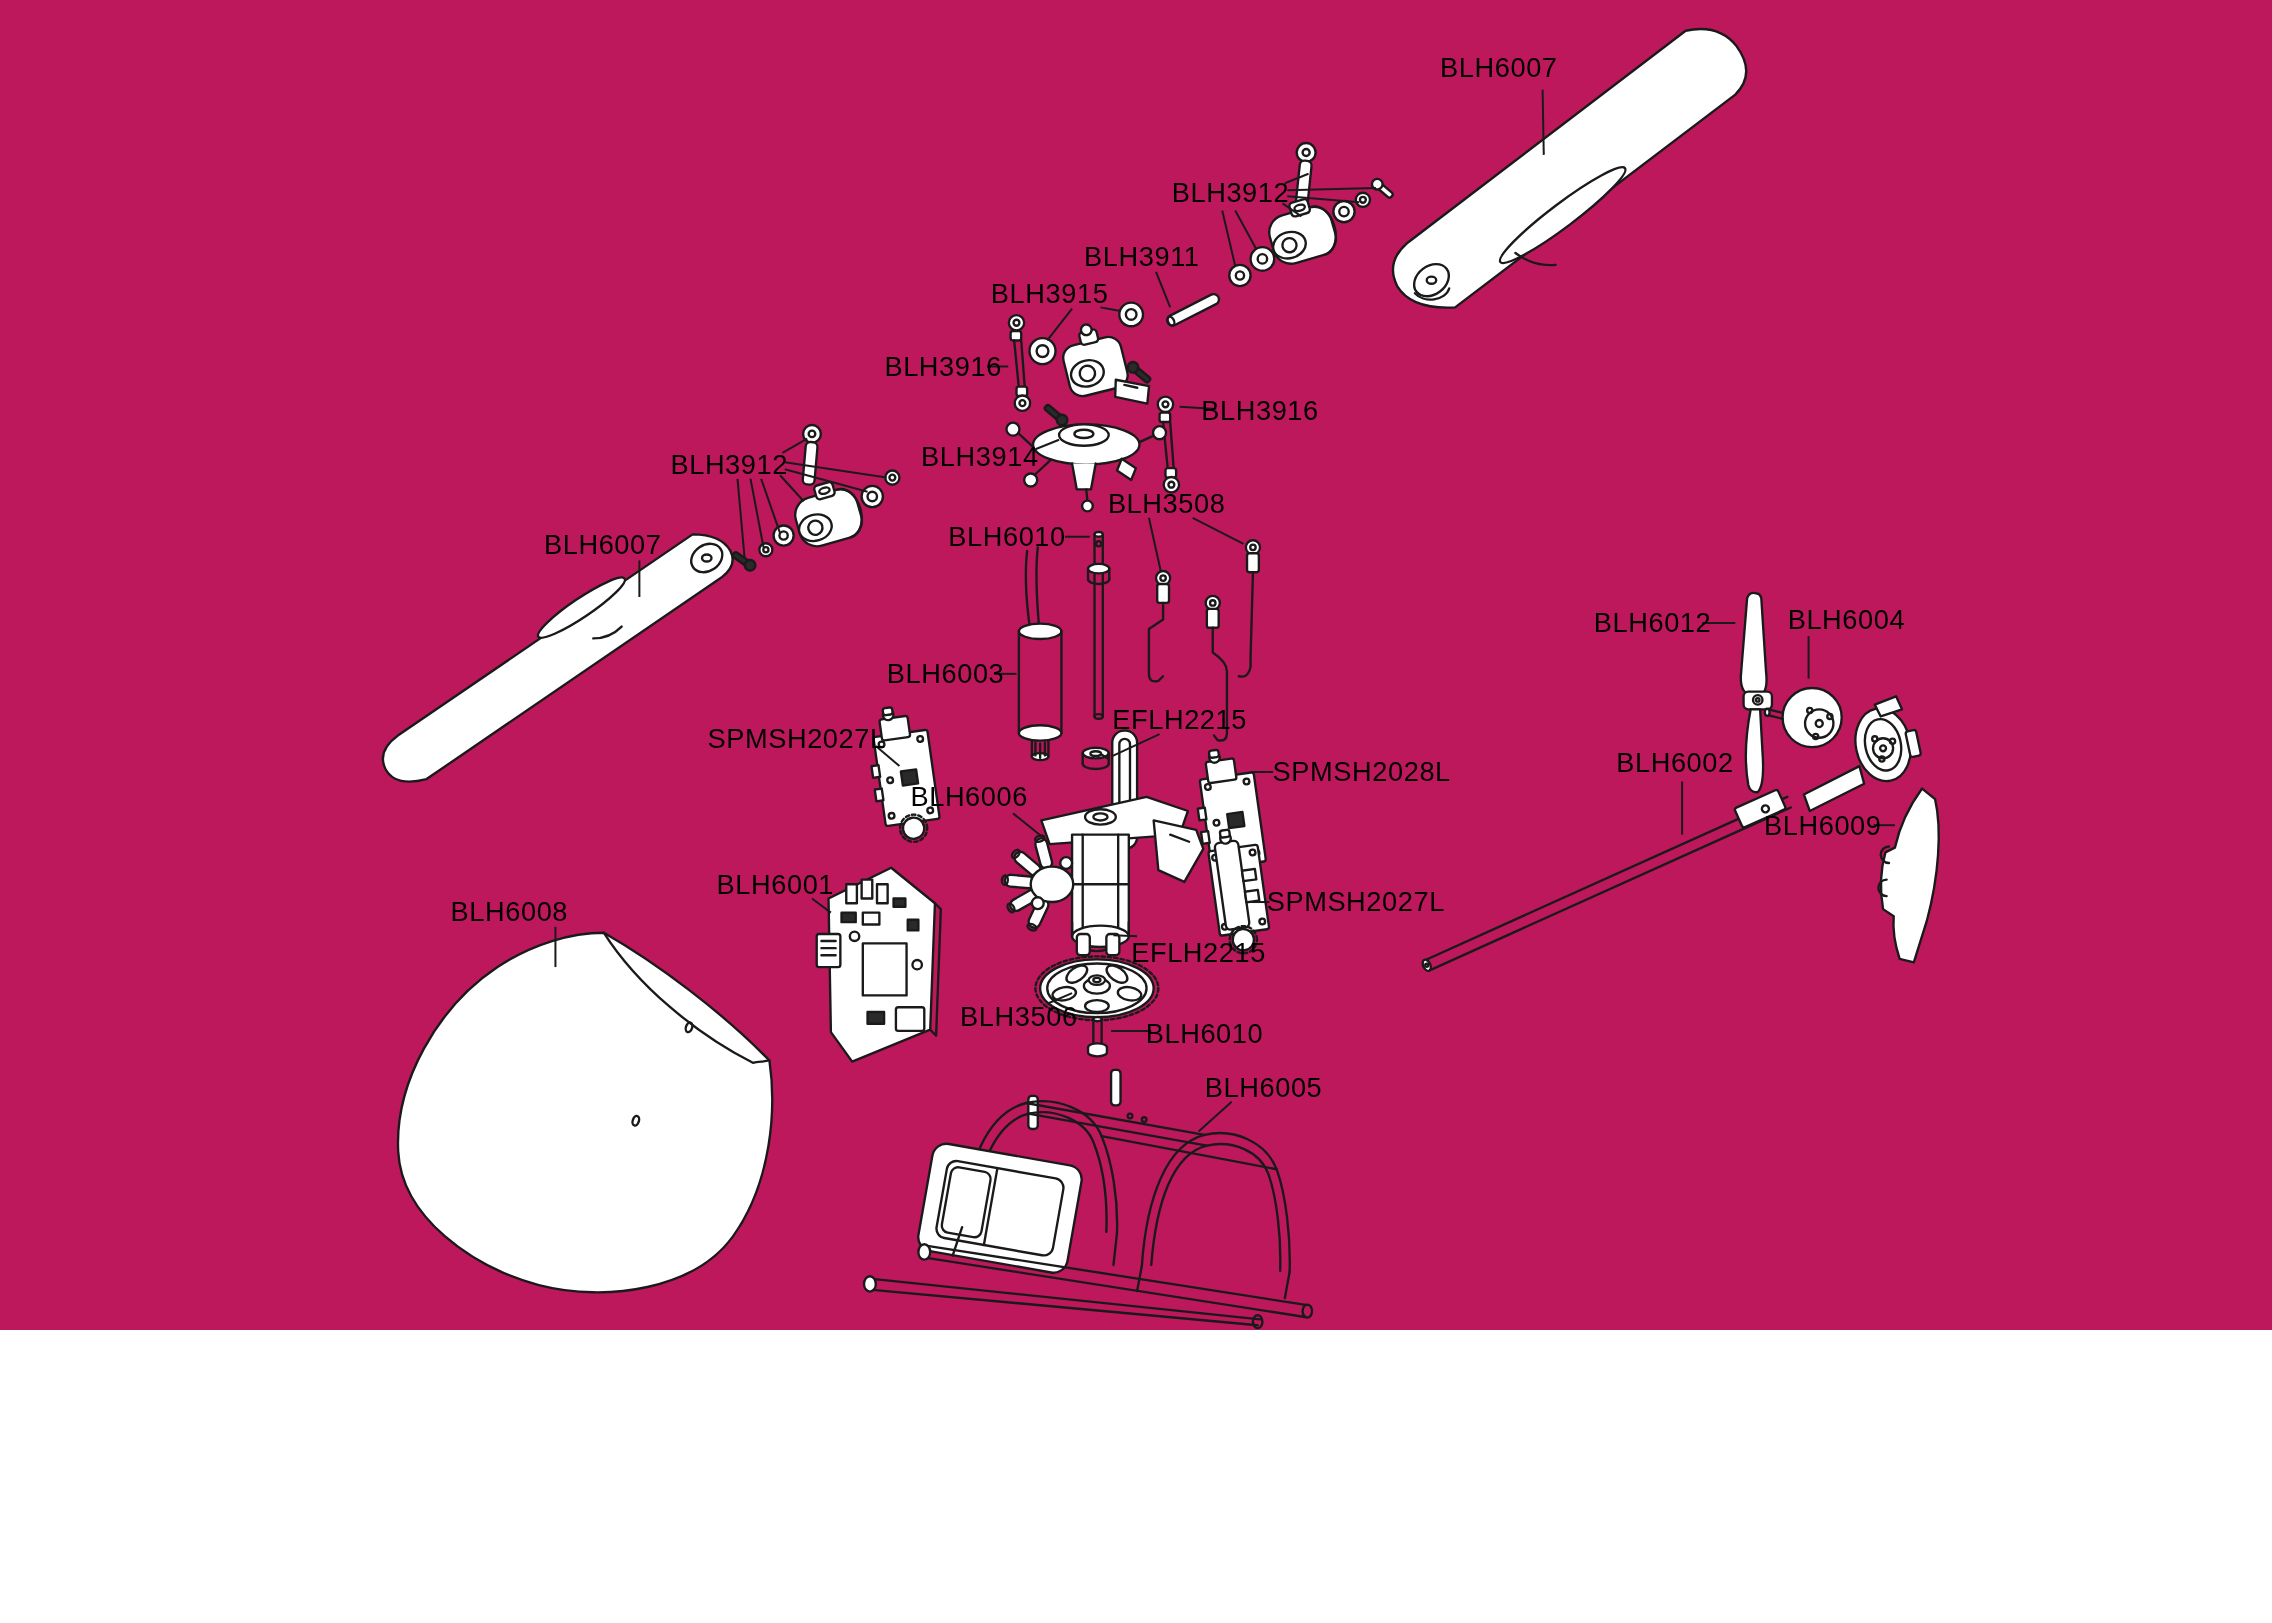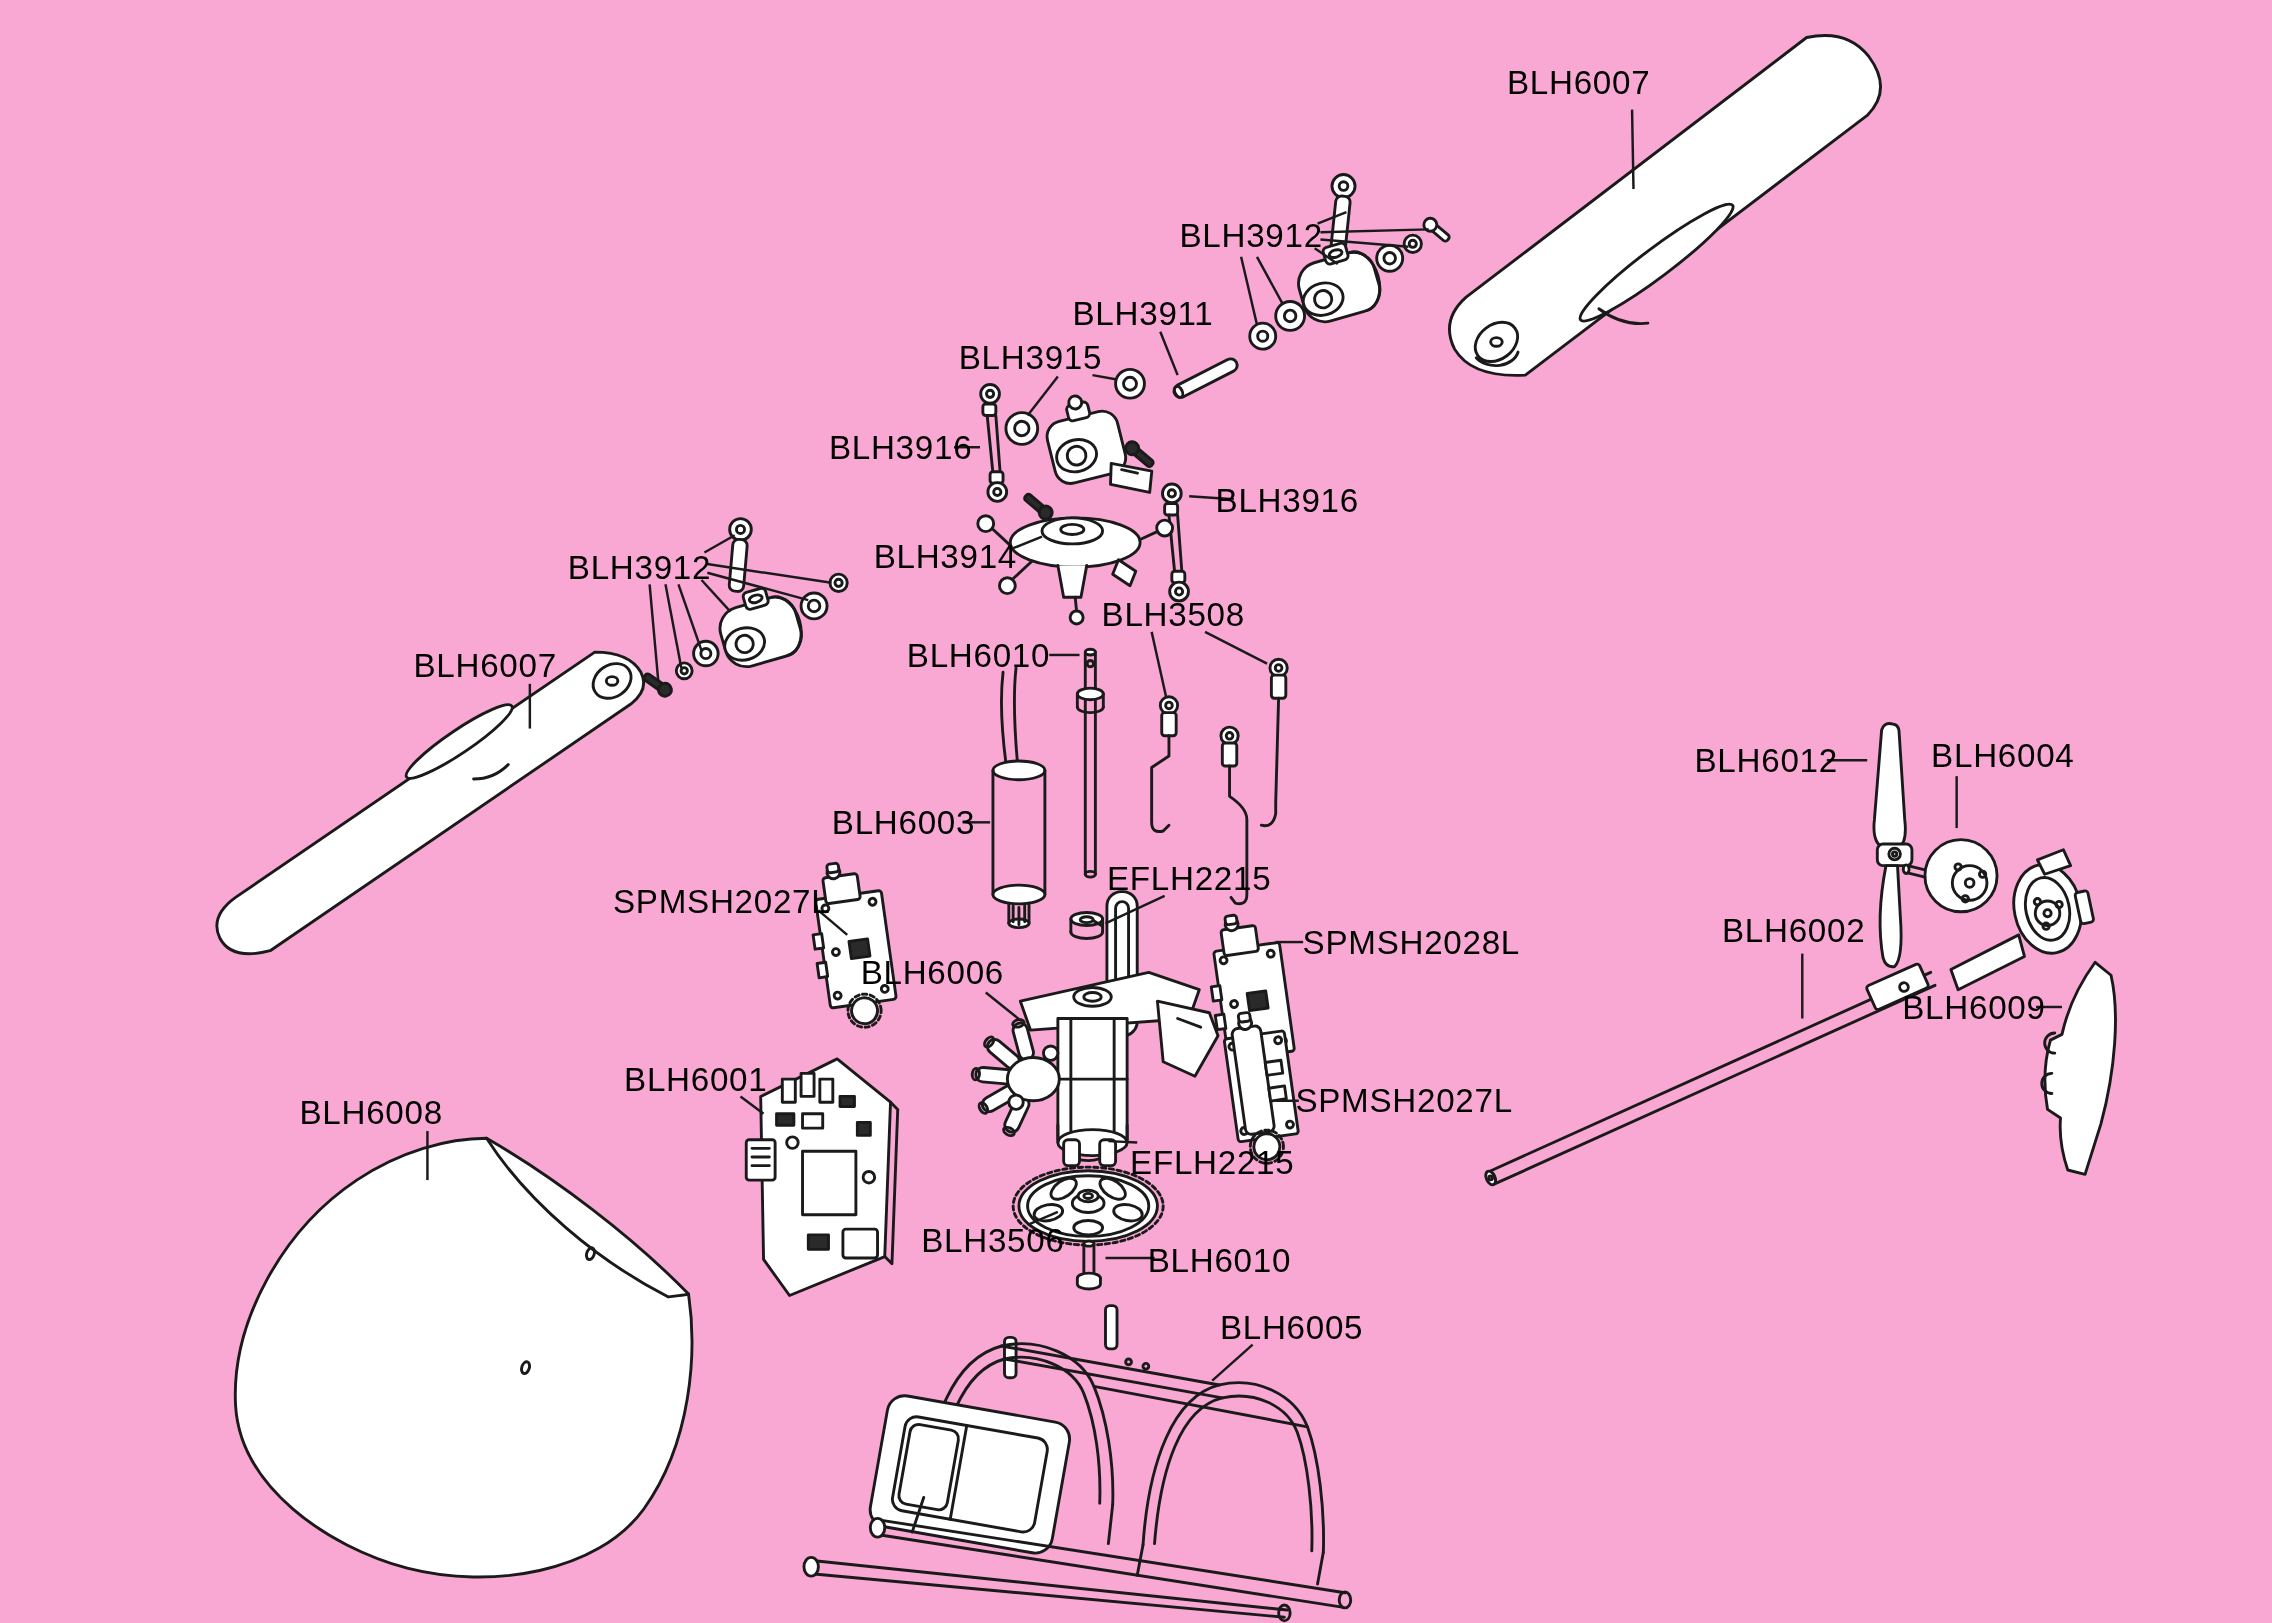--- a/index.html
+++ b/index.html
@@ -1,16 +1,16 @@
 <!DOCTYPE html>
 <html style="font-size:11.5px"><head>
 <meta charset="utf-8">
 <style>
   html,body{margin:0;padding:0;background:#fff;}
-  .stage{position:relative;width:2273px;height:1623px;background:#f9a8d4;overflow:hidden;}
+  .stage{position:relative;width:2273px;height:1330px;background:#be185d;overflow:hidden;}
   svg{position:absolute;left:0;top:0;width:100%;height:100%;}
   svg *{vector-effect:none;}
   .art path,.art line,.art rect,.art circle,.art ellipse{stroke:#1a1a1a;fill:none;stroke-width:2;stroke-linecap:round;stroke-linejoin:round;}
   .art .w{fill:#ffffff;}
   .art .dark{fill:#2a2a2a;stroke:#1a1a1a;}
   .art .teeth{stroke-dasharray:3 2.4;}
   #labels line{stroke:#1a1a1a;stroke-width:1.7;}
   #labels text{font-family:"Liberation Sans",sans-serif;font-size:23px;fill:#000;letter-spacing:0.5px;}
 </style>
 </head>

